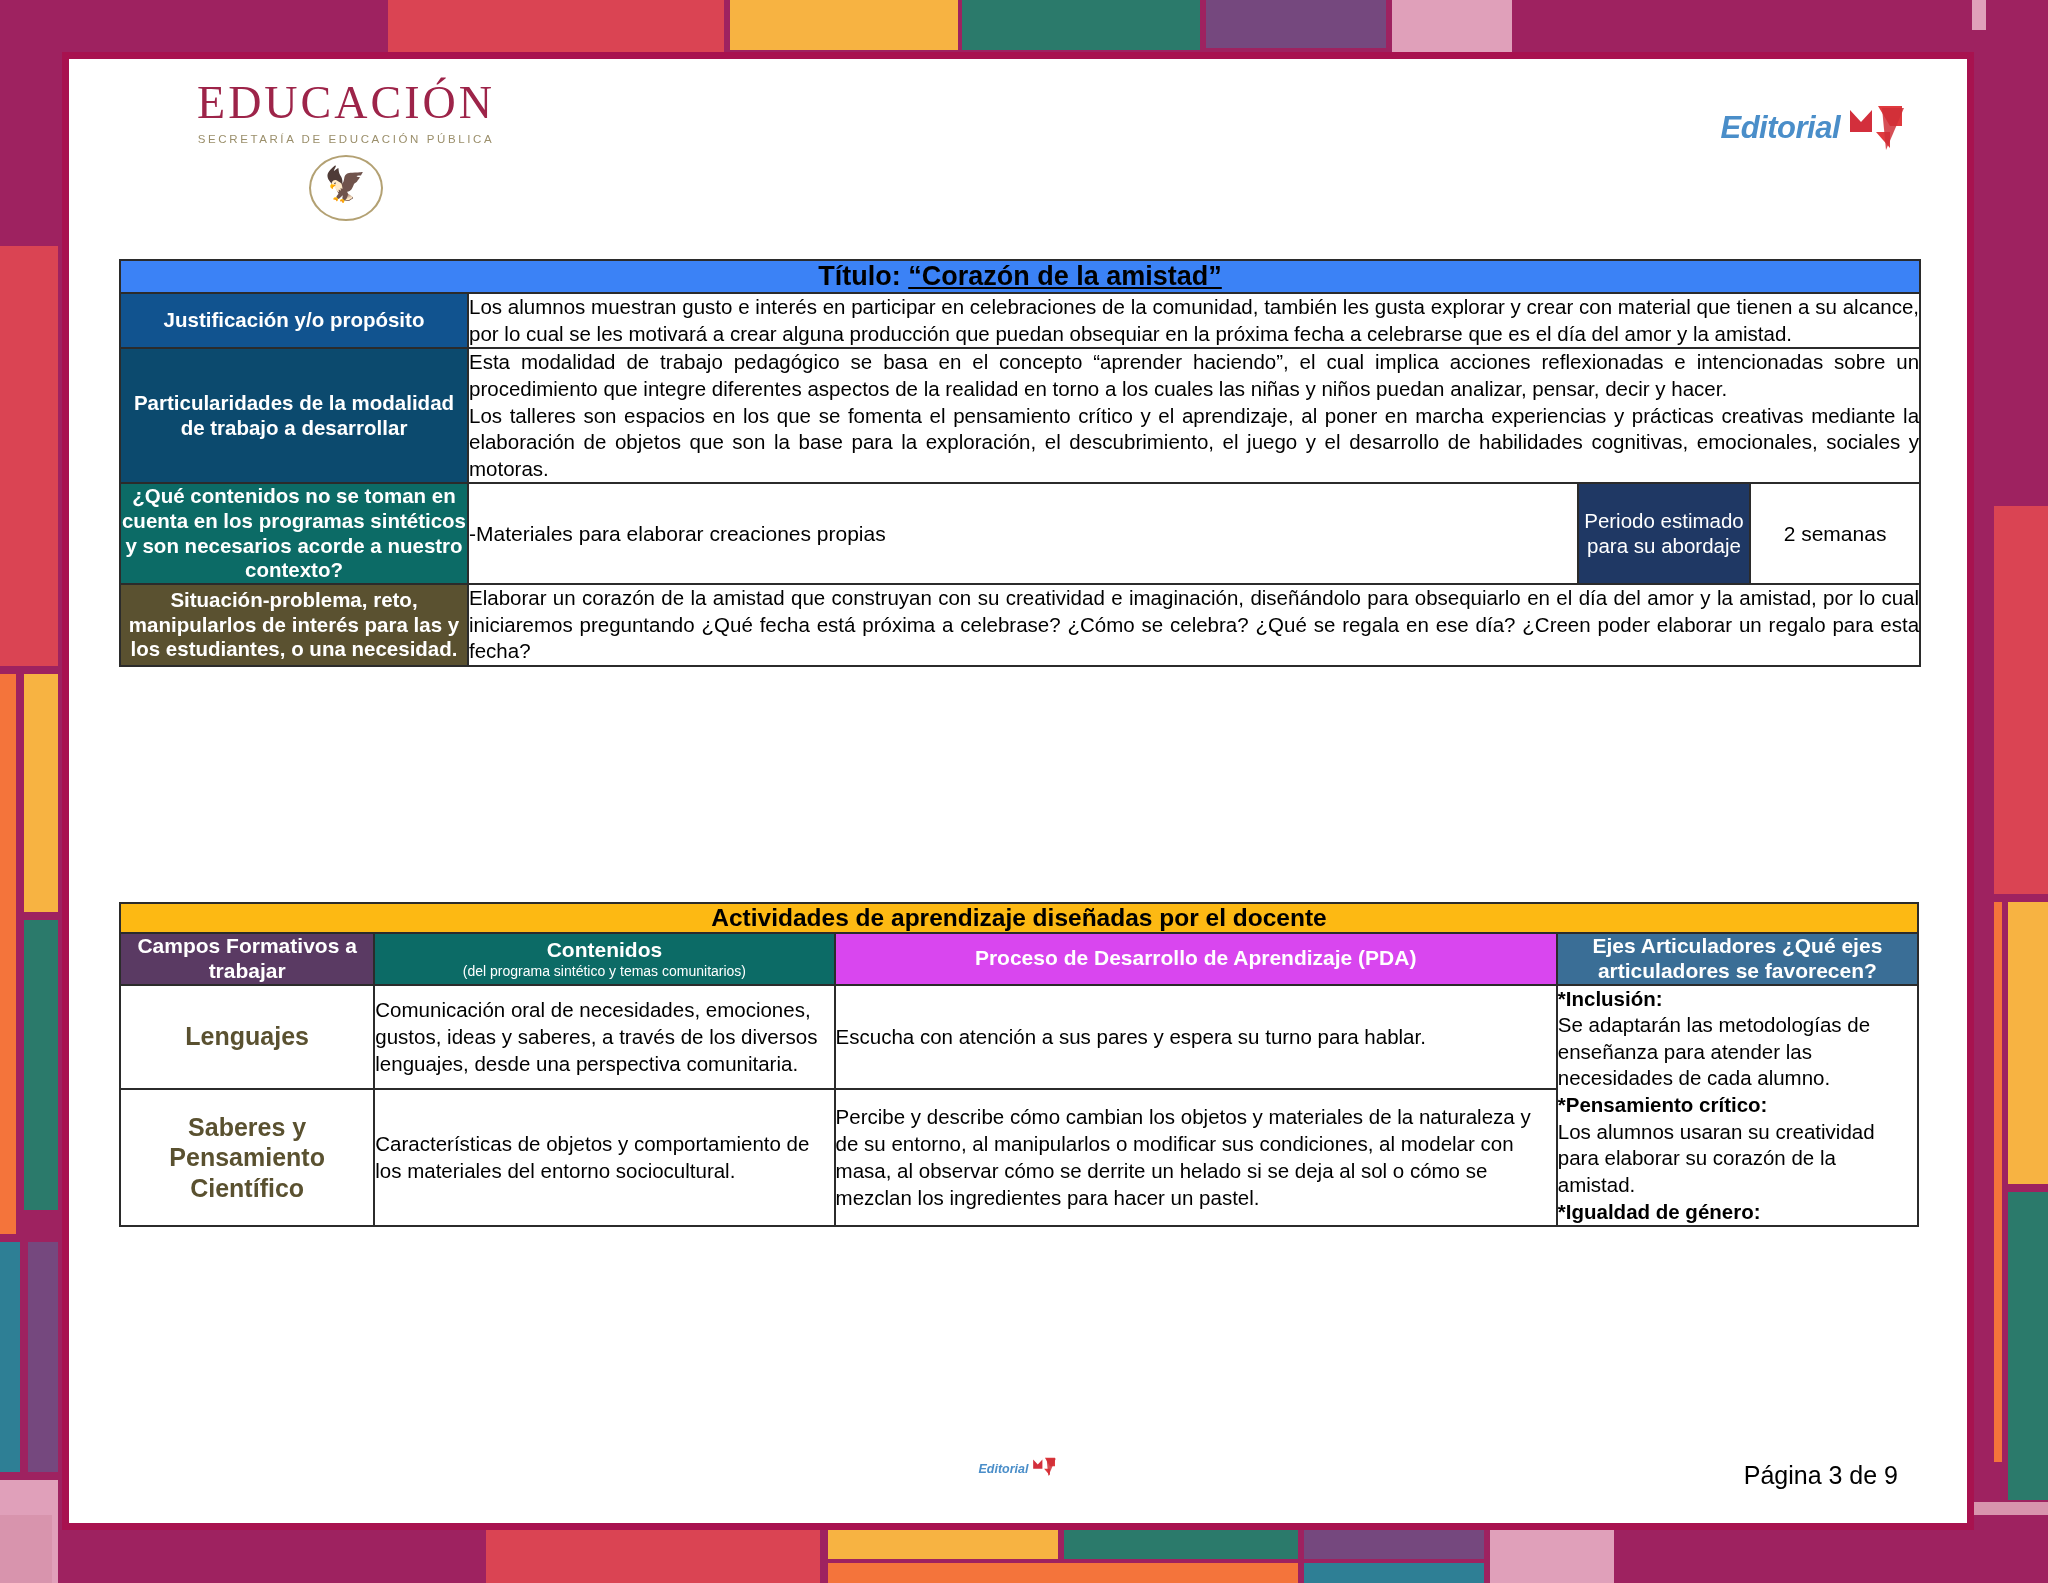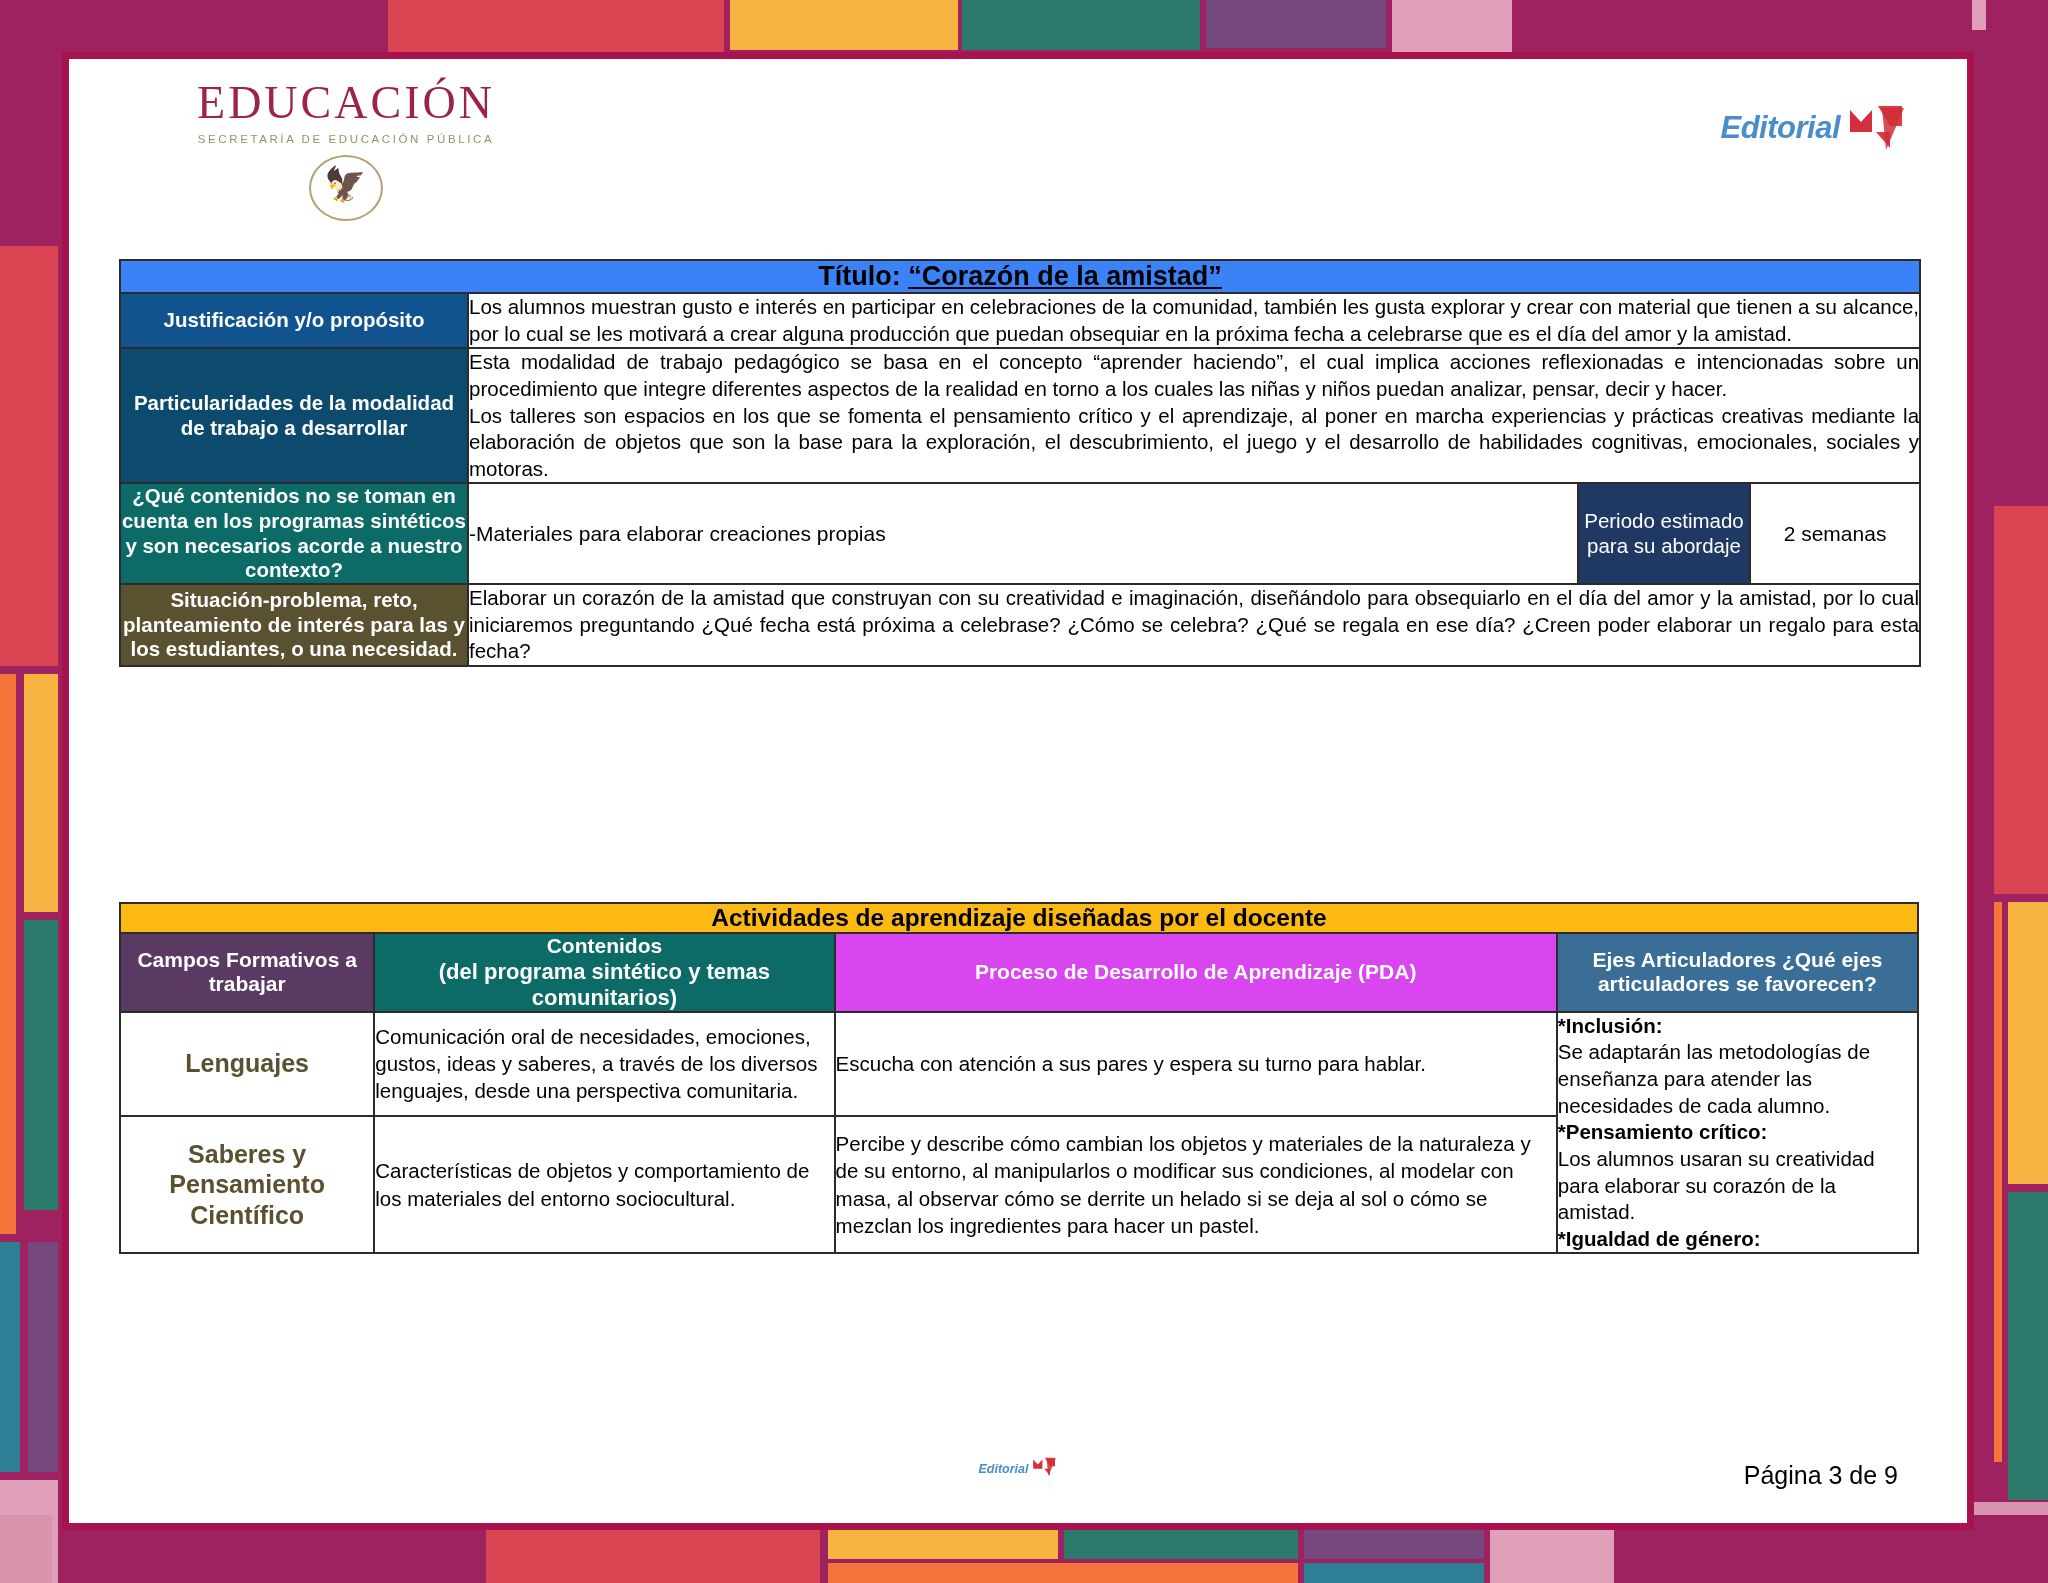--- a/index.html
+++ b/index.html
@@ -206,21 +206,21 @@
     padding: 5px 0;
   }
   .colhdr {
     color: #fff;
     font-weight: 700;
     text-align: center;
     font-size: 21px;
     line-height: 1.18;
     padding: 9px 6px;
   }
-  .colhdr .sub { font-weight: 700; font-size: 22px; text-align: center; }
+  .colhdr .sub { font-weight: 400; font-size: 14px; text-align: center; }
   .ch-purple { background: #5a3a63; }
   .ch-teal   { background: #0c6b66; }
   .ch-crim   { background: #d946ef; }
   .ch-steel  { background: #3a6e96; }
 
   .campo {
     text-align: center;
     font-weight: 700;
     font-size: 25px;
     color: #5a5130;
@@ -378,21 +378,21 @@
           </tr>
 
           <tr>
             <td class="lbl lbl-teal">¿Qué contenidos no se toman en cuenta en los programas sintéticos y son necesarios acorde a nuestro contexto?</td>
             <td class="plain-left">-Materiales para elaborar creaciones propias</td>
             <td class="periodo-box">Periodo estimado para su abordaje</td>
             <td class="semanas">2 semanas</td>
           </tr>
 
           <tr>
-            <td class="lbl lbl-olive">Situación-problema, reto, planteamiento de interés para las y los estudiantes, o una necesidad.</td>
+            <td class="lbl lbl-olive">Situación-problema, reto, manipularlos de interés para las y los estudiantes, o una necesidad.</td>
             <td class="body-txt" colspan="3">Elaborar un corazón de la amistad que construyan con su creatividad e imaginación, diseñándolo para obsequiarlo en el día del amor y la amistad, por lo cual iniciaremos preguntando ¿Qué fecha está próxima a celebrase? ¿Cómo se celebra? ¿Qué se regala en ese día? ¿Creen poder elaborar un regalo para esta fecha?</td>
           </tr>
         </tbody>
       </table>
     </div>
 
     <div id="tablewrap2">
       <table class="grid">
         <colgroup>
           <col style="width:200px">

